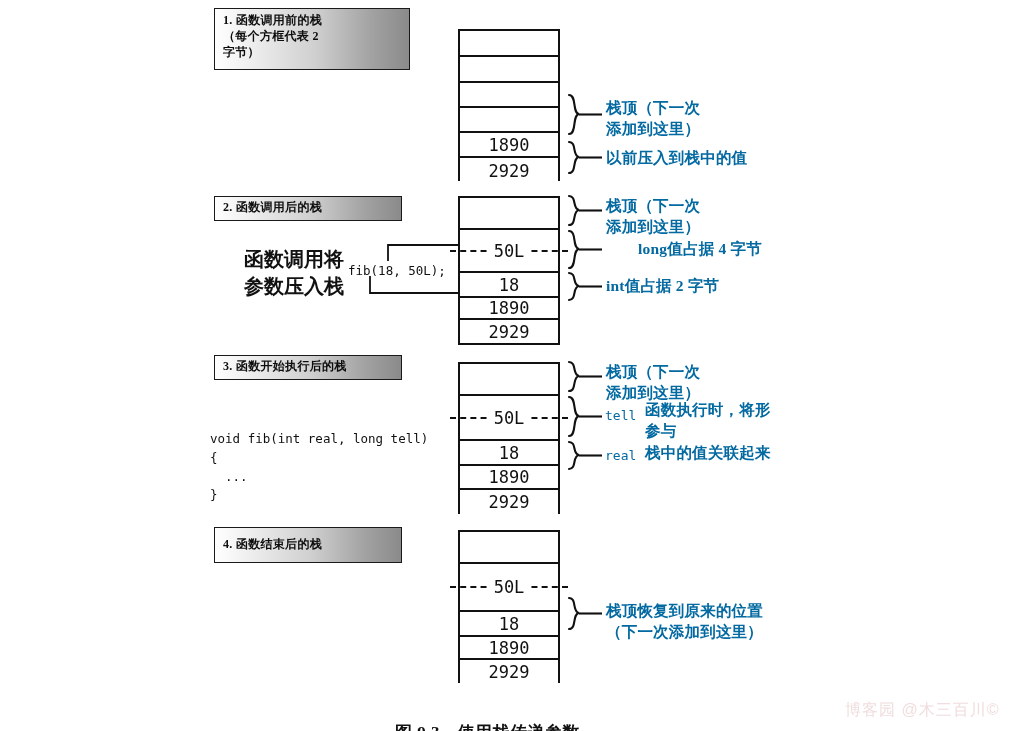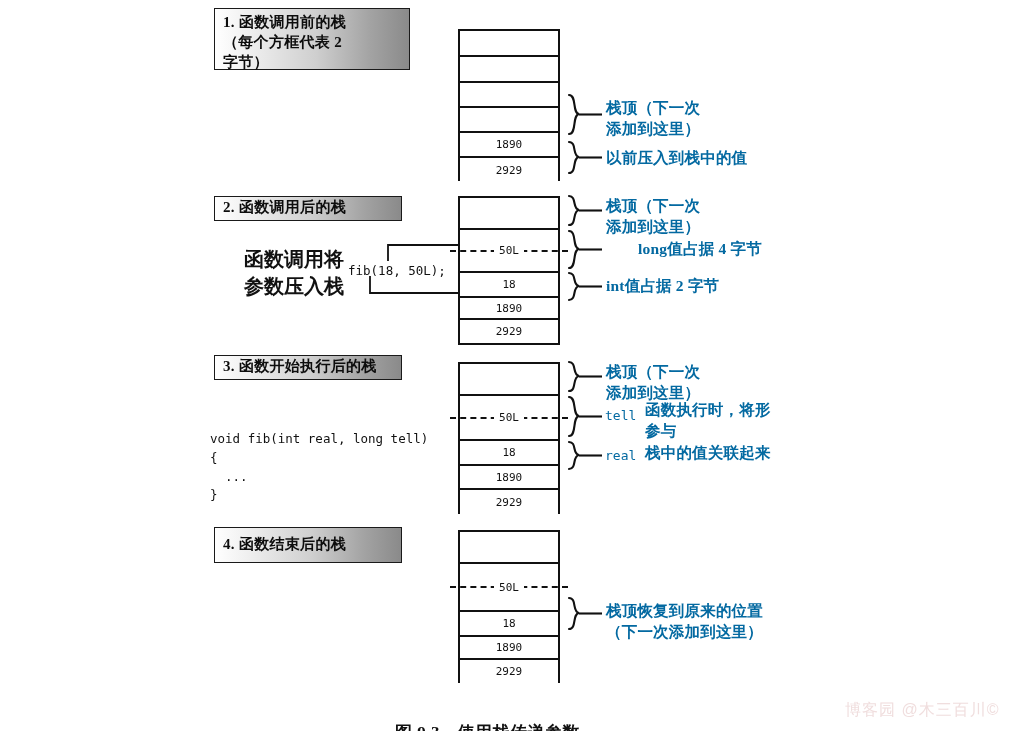--- a/index.html
+++ b/index.html
@@ -18,21 +18,21 @@
 
   
   .banner {
     position: absolute;
     border: 1.5px solid #1a1a1a;
     background: linear-gradient(to right, #ffffff 0%, #efefef 18%, #cfcfcf 52%, #a3a3a3 80%, #8a8a8a 100%);
     box-sizing: border-box;
     padding: 4px 8px 5px 8px;
     font-family: "Liberation Serif", "DejaVu Serif", serif;
     font-weight: bold;
-    font-size: 15px;
+    font-size: 12px;
     line-height: 1.32;
     color: #0d0d0d;
     letter-spacing: 0.3px;
     white-space: pre-line;
   }
 
   
   .stack {
     position: absolute;
     border: 2.4px solid #111111;
@@ -62,21 +62,21 @@
     border-top: 2px dashed #111111;
     transform: translateY(-1px);
     z-index: 0;
   }
   .cell .val {
     position: relative;
     z-index: 2;
     background: #ffffff;
     padding: 0 5px;
     font-family: "DejaVu Sans Mono", "Liberation Mono", monospace;
-    font-size: 11px;
+    font-size: 17px;
   }
 
   
   .brace {
     position: absolute;
     overflow: visible;
   }
   .annot {
     position: absolute;
     font-family: "Liberation Serif", "DejaVu Serif", serif;

